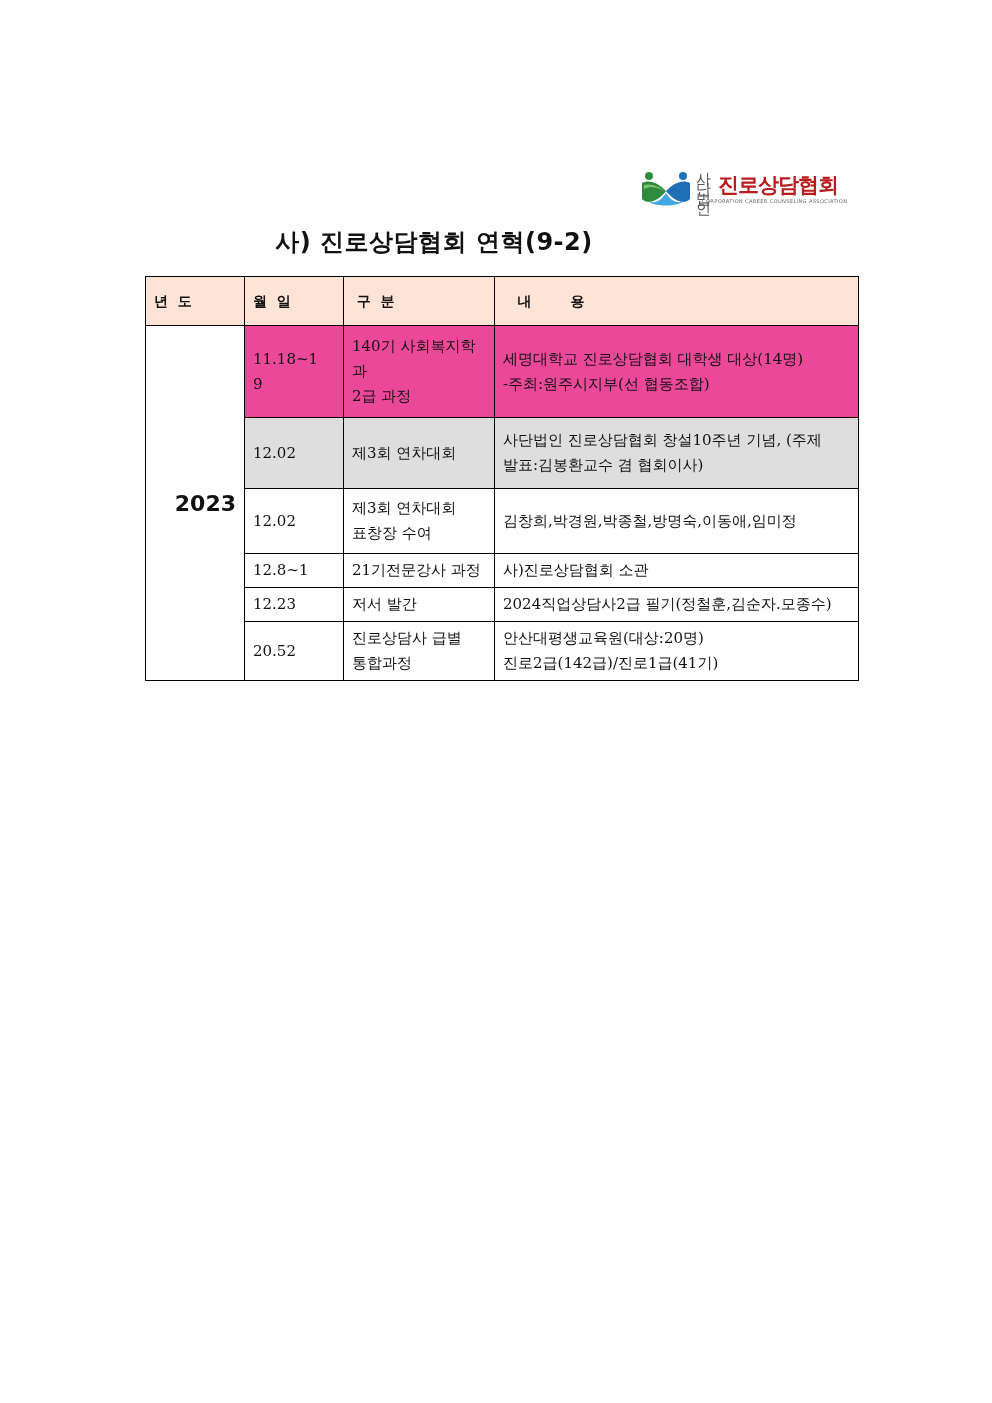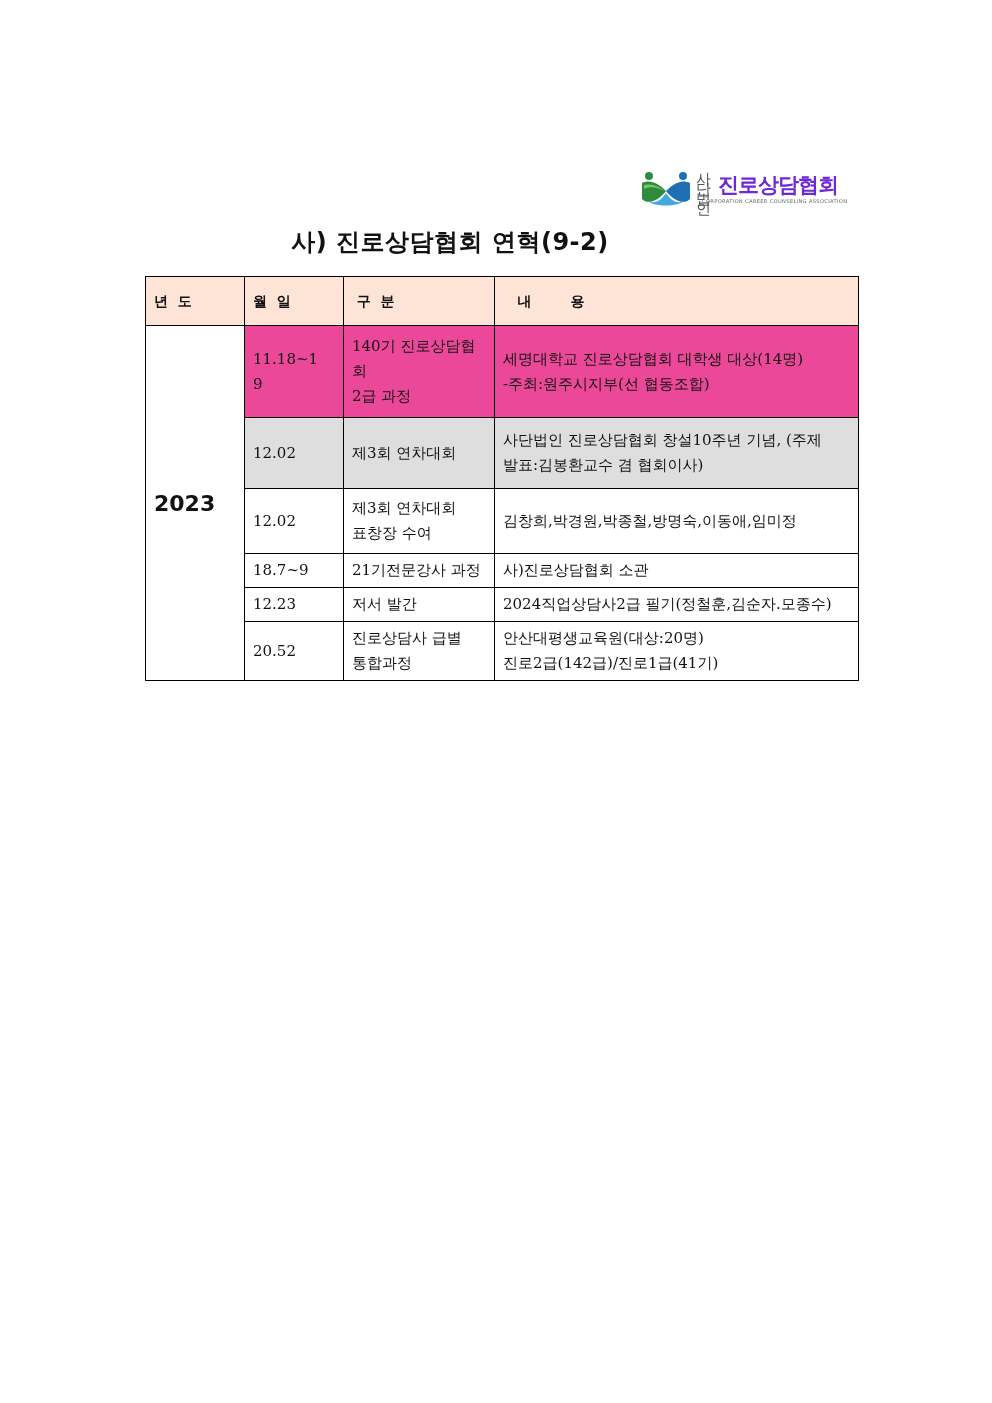--- a/index.html
+++ b/index.html
@@ -5,39 +5,39 @@
     html, body { margin: 0; padding: 0; background: #ffffff; }
     body { width: 992px; height: 1403px; position: relative; overflow: hidden;
            font-family: "DejaVu Serif", "Liberation Serif", serif; color: #111; }
 
     .logo { position: absolute; left: 640px; top: 168px; width: 220px; height: 42px; }
     .logo-mark { position: absolute; left: 0; top: 3px; width: 52px; height: 36px; }
     .logo-small { position: absolute; left: 56px; top: 6px; width: 22px;
                   font-family: "DejaVu Sans", sans-serif; font-size: 15px; line-height: 10px;
                   color: #555; font-weight: normal; letter-spacing: -1px; }
     .logo-big { position: absolute; left: 78px; top: 3px; font-family: "DejaVu Sans", sans-serif;
-                font-size: 21px; font-weight: bold; color: #6d28d9; letter-spacing: -1px; white-space: nowrap; }
+                font-size: 21px; font-weight: bold; color: #b91c1c; letter-spacing: -1px; white-space: nowrap; }
     .logo-sub { position: absolute; left: 62px; top: 30px; font-family: "DejaVu Sans", sans-serif;
                 font-size: 5.2px; color: #666; letter-spacing: 0.3px; white-space: nowrap; }
 
     .title { position: absolute; left: 0; width: 868px; top: 226px; text-align: center;
              font-family: "DejaVu Sans", sans-serif; font-size: 24px; font-weight: bold;
-             letter-spacing: 0.5px; color: #111; padding-left: 16px; }
+             letter-spacing: 0.5px; color: #111; }
 
     table.hist { position: absolute; left: 145px; top: 276px; border-collapse: collapse;
                  table-layout: fixed; width: 714px; font-size: 15px; }
     table.hist td { border: 1px solid #000; padding: 4px 8px; vertical-align: middle;
                     line-height: 25px; }
     .c1 { width: 99px; } .c2 { width: 99px; } .c3 { width: 151px; } .c4 { width: 364px; }
     tr.head td { background: #fde4d7; height: 40px; font-family: "DejaVu Sans", sans-serif;
                  font-weight: bold; font-size: 14px; white-space: pre; }
     tr.r1 td.hl { background: #ec4899; }
     tr.r2 td.hl { background: #dedede; }
     td.year { background: #fff; font-family: "DejaVu Sans", sans-serif; font-size: 22px;
-              font-weight: bold; text-align: left; padding-left: 8px; margin-top: 40px; }
+              font-weight: bold; text-align: right; padding-left: 8px; margin-top: 40px; }
     .line { display: block; }
   </style>
 </head>
 <body>
 
 <div class="logo">
   <svg class="logo-mark" viewBox="0 0 52 36">
     <circle cx="9" cy="5" r="4" fill="#2e8b3e"></circle>
     <circle cx="43" cy="5" r="4" fill="#1f6fb5"></circle>
     <path d="M2 12 C10 8,18 12,26 20 C18 30,8 34,2 28 Z" fill="#2e8b3e"></path>
@@ -69,21 +69,21 @@
     <td> 구  분</td>
     <td>   내        용</td>
   </tr>
   <tr class="r1" style="height:92px;">
     <td class="year" rowspan="6">2023</td>
     <td class="hl">
       <span class="line">11.18~1</span>
           <span class="line">9</span>
     </td>
     <td class="hl">
-      <span class="line">140기  진로상담협회</span>
+      <span class="line">140기  사회복지학과</span>
           <span class="line">2급 과정</span>
     </td>
     <td class="hl">
       <span class="line">세명대학교 진로상담협회 대학생 대상(14명)</span>
           <span class="line">-주최:원주시지부(선 협동조합)</span>
     </td>
   </tr>
   <tr class="r2" style="height:71px;">
     <td class="hl">12.02</td>
     <td class="hl">제3회 연차대회</td>
@@ -94,21 +94,21 @@
   </tr>
   <tr style="height:65px;">
     <td>12.02</td>
     <td>
       <span class="line">제3회 연차대회</span>
           <span class="line">표창장 수여</span>
     </td>
     <td>김창희,박경원,박종철,방명숙,이동애,임미정</td>
   </tr>
   <tr style="height:32px;">
-    <td>18.7~9</td>
+    <td>12.8~1</td>
     <td>21기전문강사 과정</td>
     <td>사)진로상담협회 소관</td>
   </tr>
   <tr style="height:33px;">
     <td>12.23</td>
     <td>저서 발간</td>
     <td>2024직업상담사2급 필기(정철훈,김순자.모종수)</td>
   </tr>
   <tr style="height:49px;">
     <td>20.52</td>

